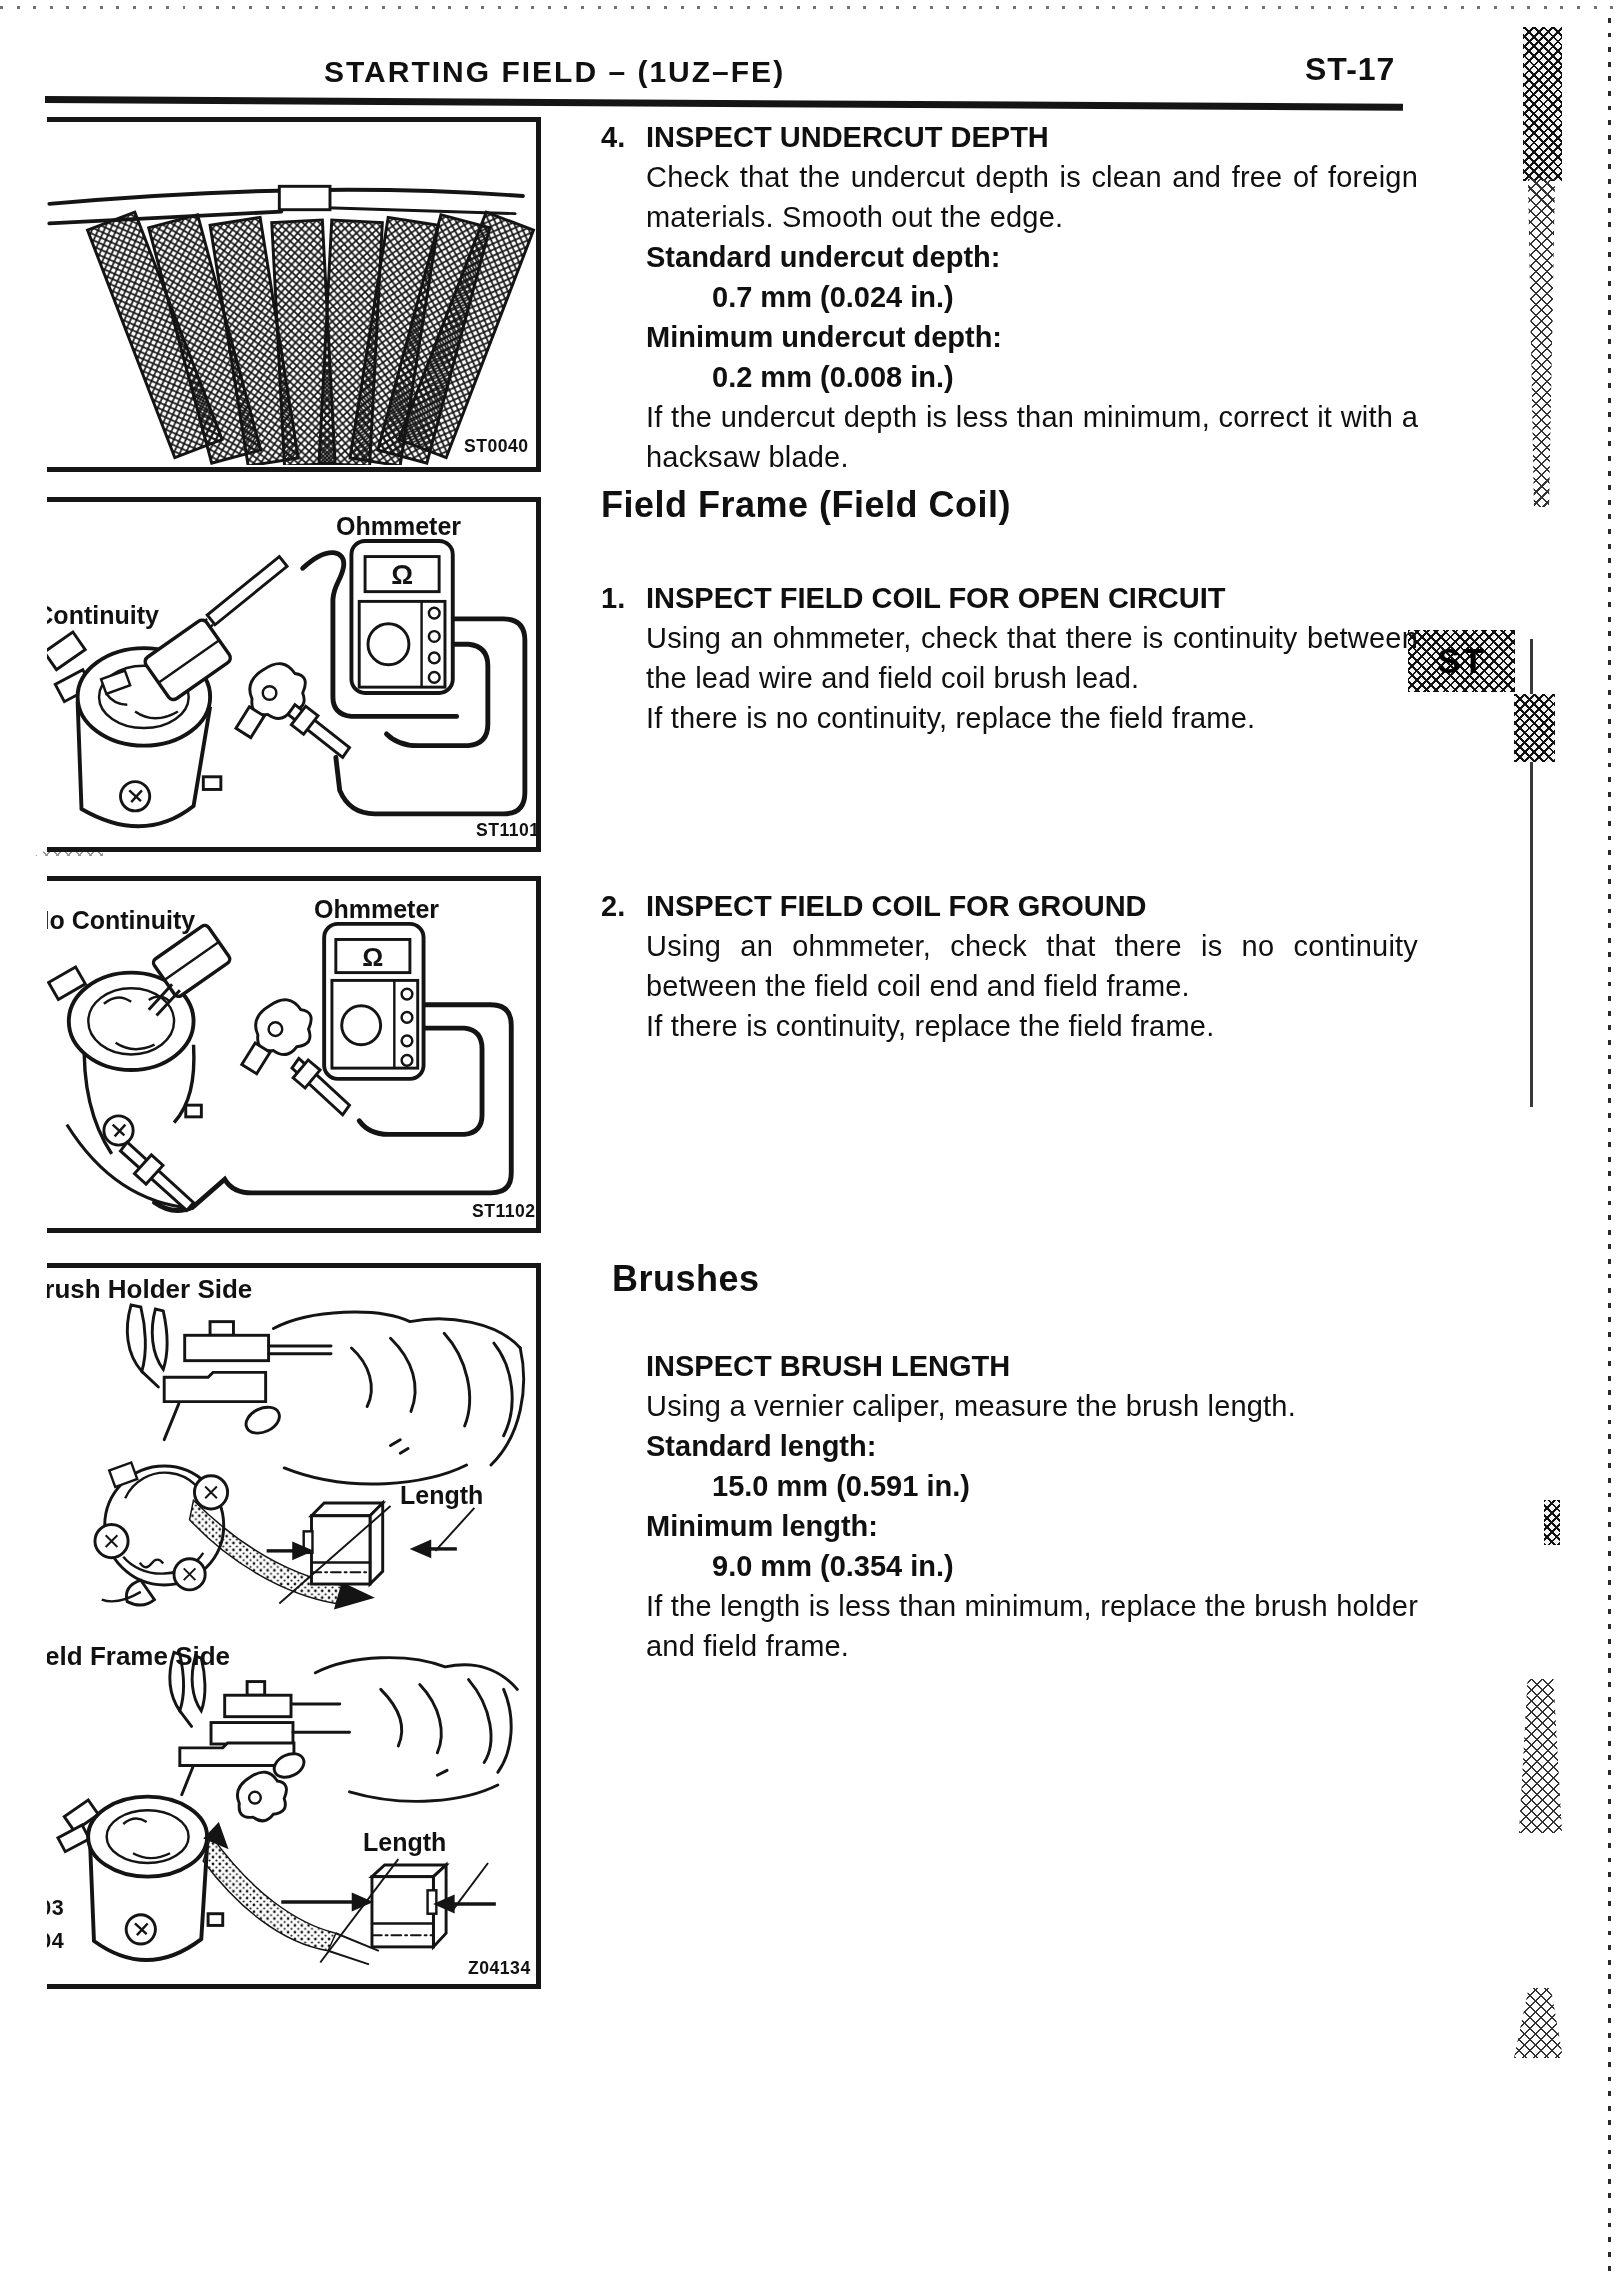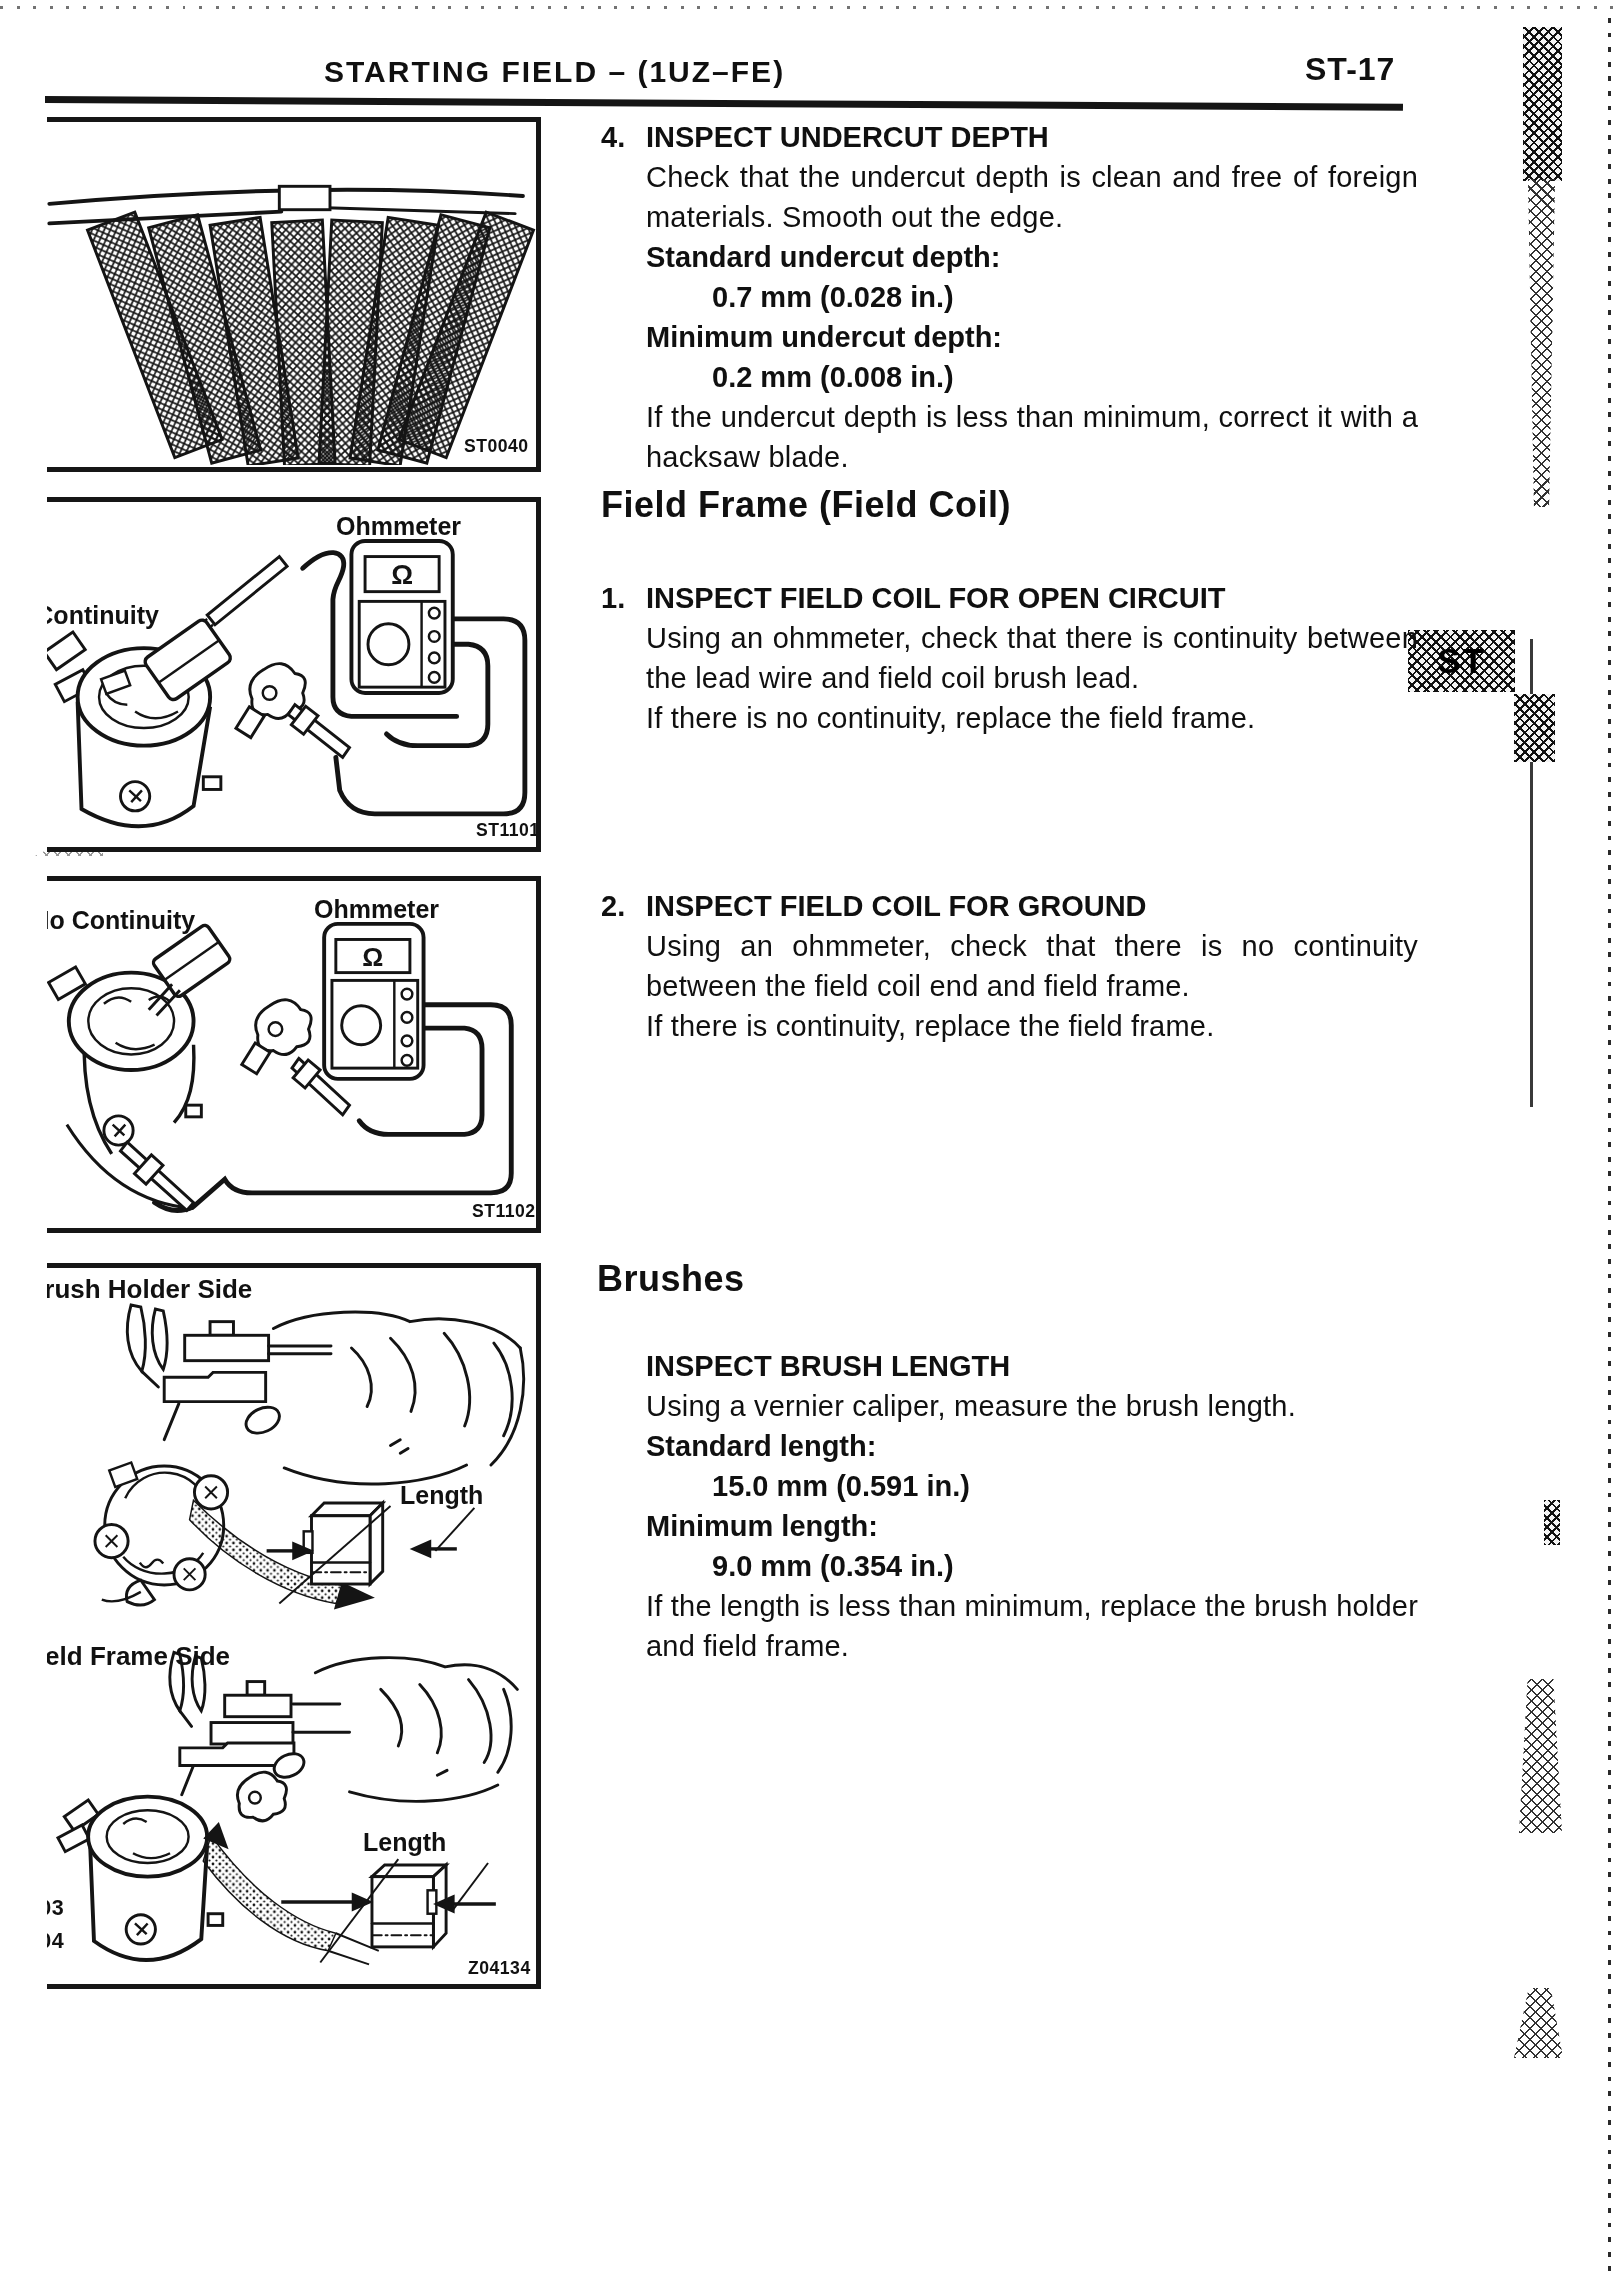--- a/index.html
+++ b/index.html
@@ -373,21 +373,21 @@
     <div class="fig-code" style="left:-7.8px;top:661px;font-size:21.5px;">04</div>
     <div class="fig-code" style="left:421px;top:690px;">Z04134</div>
   </div>
 
   <div class="item" style="left:601px;top:117px;">
     <div class="num">4.</div>
     <div class="content">
       <div class="t-title">INSPECT UNDERCUT DEPTH</div>
       <div class="t-body">Check that the undercut depth is clean and free of foreign materials. Smooth out the edge.</div>
       <div class="t-spec">Standard undercut depth:</div>
-      <div class="t-spec value">0.7 mm (0.028 in.)</div>
+      <div class="t-spec value">0.7 mm (0.024 in.)</div>
       <div class="t-spec">Minimum undercut depth:</div>
       <div class="t-spec value">0.2 mm (0.008 in.)</div>
       <div class="t-body">If the undercut depth is less than minimum, correct it with a hacksaw blade.</div>
     </div>
   </div>
 
   <div class="abs sec-head" style="left:601px;top:484px;">Field Frame (Field Coil)</div>
 
   <div class="item" style="left:601px;top:578px;">
     <div class="num">1.</div>
@@ -400,21 +400,21 @@
 
   <div class="item" style="left:601px;top:886px;">
     <div class="num">2.</div>
     <div class="content">
       <div class="t-title">INSPECT FIELD COIL FOR GROUND</div>
       <div class="t-body">Using an ohmmeter, check that there is no continuity between the field coil end and field frame.</div>
       <div class="t-body">If there is continuity, replace the field frame.</div>
     </div>
   </div>
 
-  <div class="abs sec-head" style="left:597px;top:1258px;">Brushes</div>
+  <div class="abs sec-head" style="left:612px;top:1258px;">Brushes</div>
 
   <div class="item" style="left:601px;top:1346px;">
     <div class="content">
       <div class="t-title">INSPECT BRUSH LENGTH</div>
       <div class="t-body">Using a vernier caliper, measure the brush length.</div>
       <div class="t-spec">Standard length:</div>
       <div class="t-spec value">15.0 mm (0.591 in.)</div>
       <div class="t-spec">Minimum length:</div>
       <div class="t-spec value">9.0 mm (0.354 in.)</div>
       <div class="t-body">If the length is less than minimum, replace the brush holder and field frame.</div>

